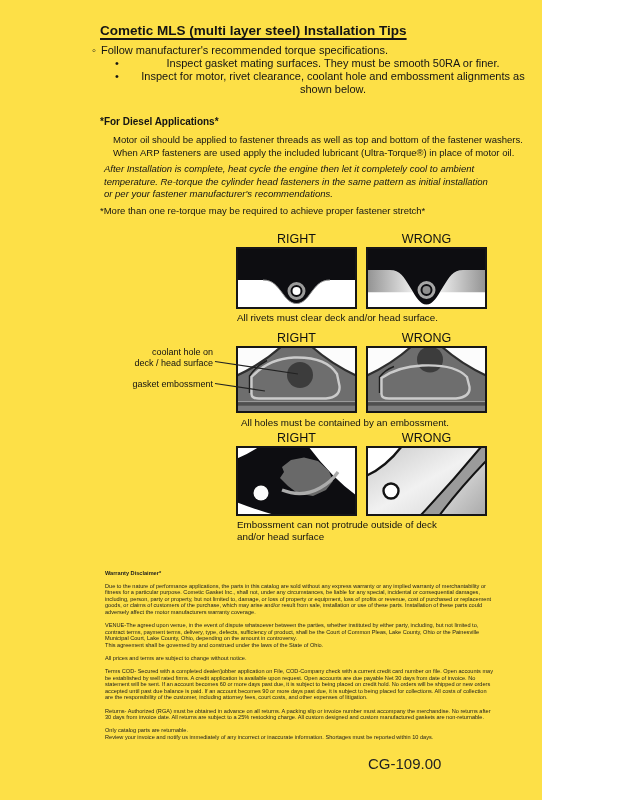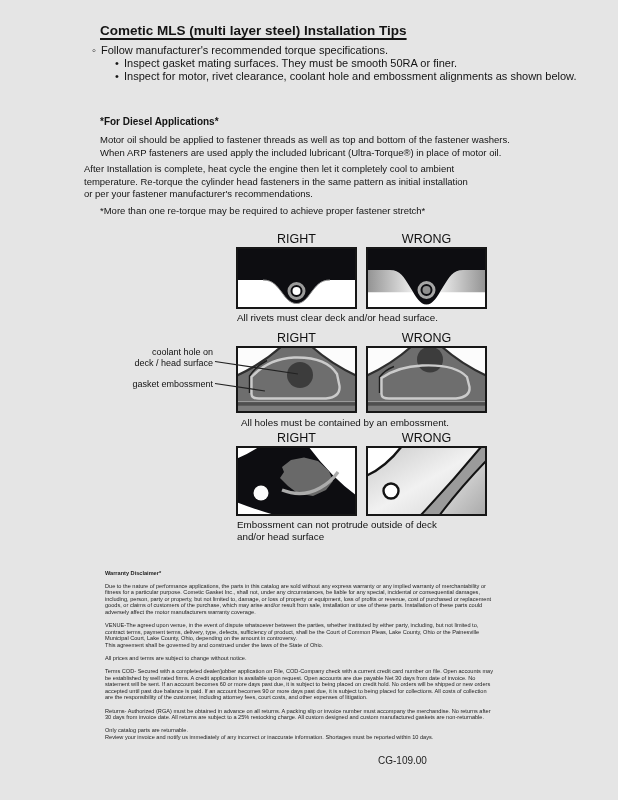--- a/index.html
+++ b/index.html
@@ -1,34 +1,34 @@
 <!DOCTYPE html>
 <html><head>
 <meta charset="utf-8">
 <style>
   html,body{margin:0;padding:0;background:#fff;}
-  .page{position:relative;width:618px;height:800px;background:#e5e5e5;overflow:hidden;
+  .page{position:relative;width:542px;height:800px;background:#fde047;overflow:hidden;
         font-family:"Liberation Sans",sans-serif;color:#141414;}
   .abs{position:absolute;}
   .title{left:100px;top:23px;font-size:13.5px;font-weight:bold;
          text-decoration:underline;text-underline-offset:3px;text-decoration-thickness:1.5px;}
   .bullets{left:92px;top:44px;font-size:11px;line-height:12.9px;list-style:none;margin:0;padding:0;}
   .bullets li{position:relative;padding-left:9px;}
   .bullets li.b::before{content:"◦";position:absolute;left:0;top:0;}
-  .bullets li.sb{margin-left:23px;padding-left:9px;}
+  .bullets li.sb{margin-left:23px;padding-left:9px;text-align:center;}
   .bullets li.sb::before{content:"•";position:absolute;left:0;top:0;}
   .h2{left:100px;top:116px;font-size:10px;font-weight:bold;}
   .body-par{font-size:9.5px;line-height:12.5px;white-space:pre-line;width:420px;}
-  .p1{left:100px;top:134px;}
-  .p2{left:84px;top:163px;}
+  .p1{left:113px;top:134px;}
+  .p2{left:104px;top:163px;font-style:italic;}
   .note{left:100px;top:205px;font-size:9.5px;}
   .disc{left:105px;top:570px;width:414px;font-size:5.6px;line-height:6.6px;color:#1c1c1c;}
   .disc .dh{font-weight:bold;margin:0 0 6px 0;}
   .disc p{margin:0 0 6.5px 0;white-space:pre-line;}
-  .footer{left:378px;top:755px;font-size:10px;color:#222;}
+  .footer{left:368px;top:755px;font-size:15px;color:#222;}
   svg text{font-family:"Liberation Sans",sans-serif;fill:#111;}
 </style>
 </head>
 <body>
 
 <div class="page">
 
   <div class="abs title">Cometic MLS (multi layer steel) Installation Tips</div>
 
   <ul class="abs bullets">

